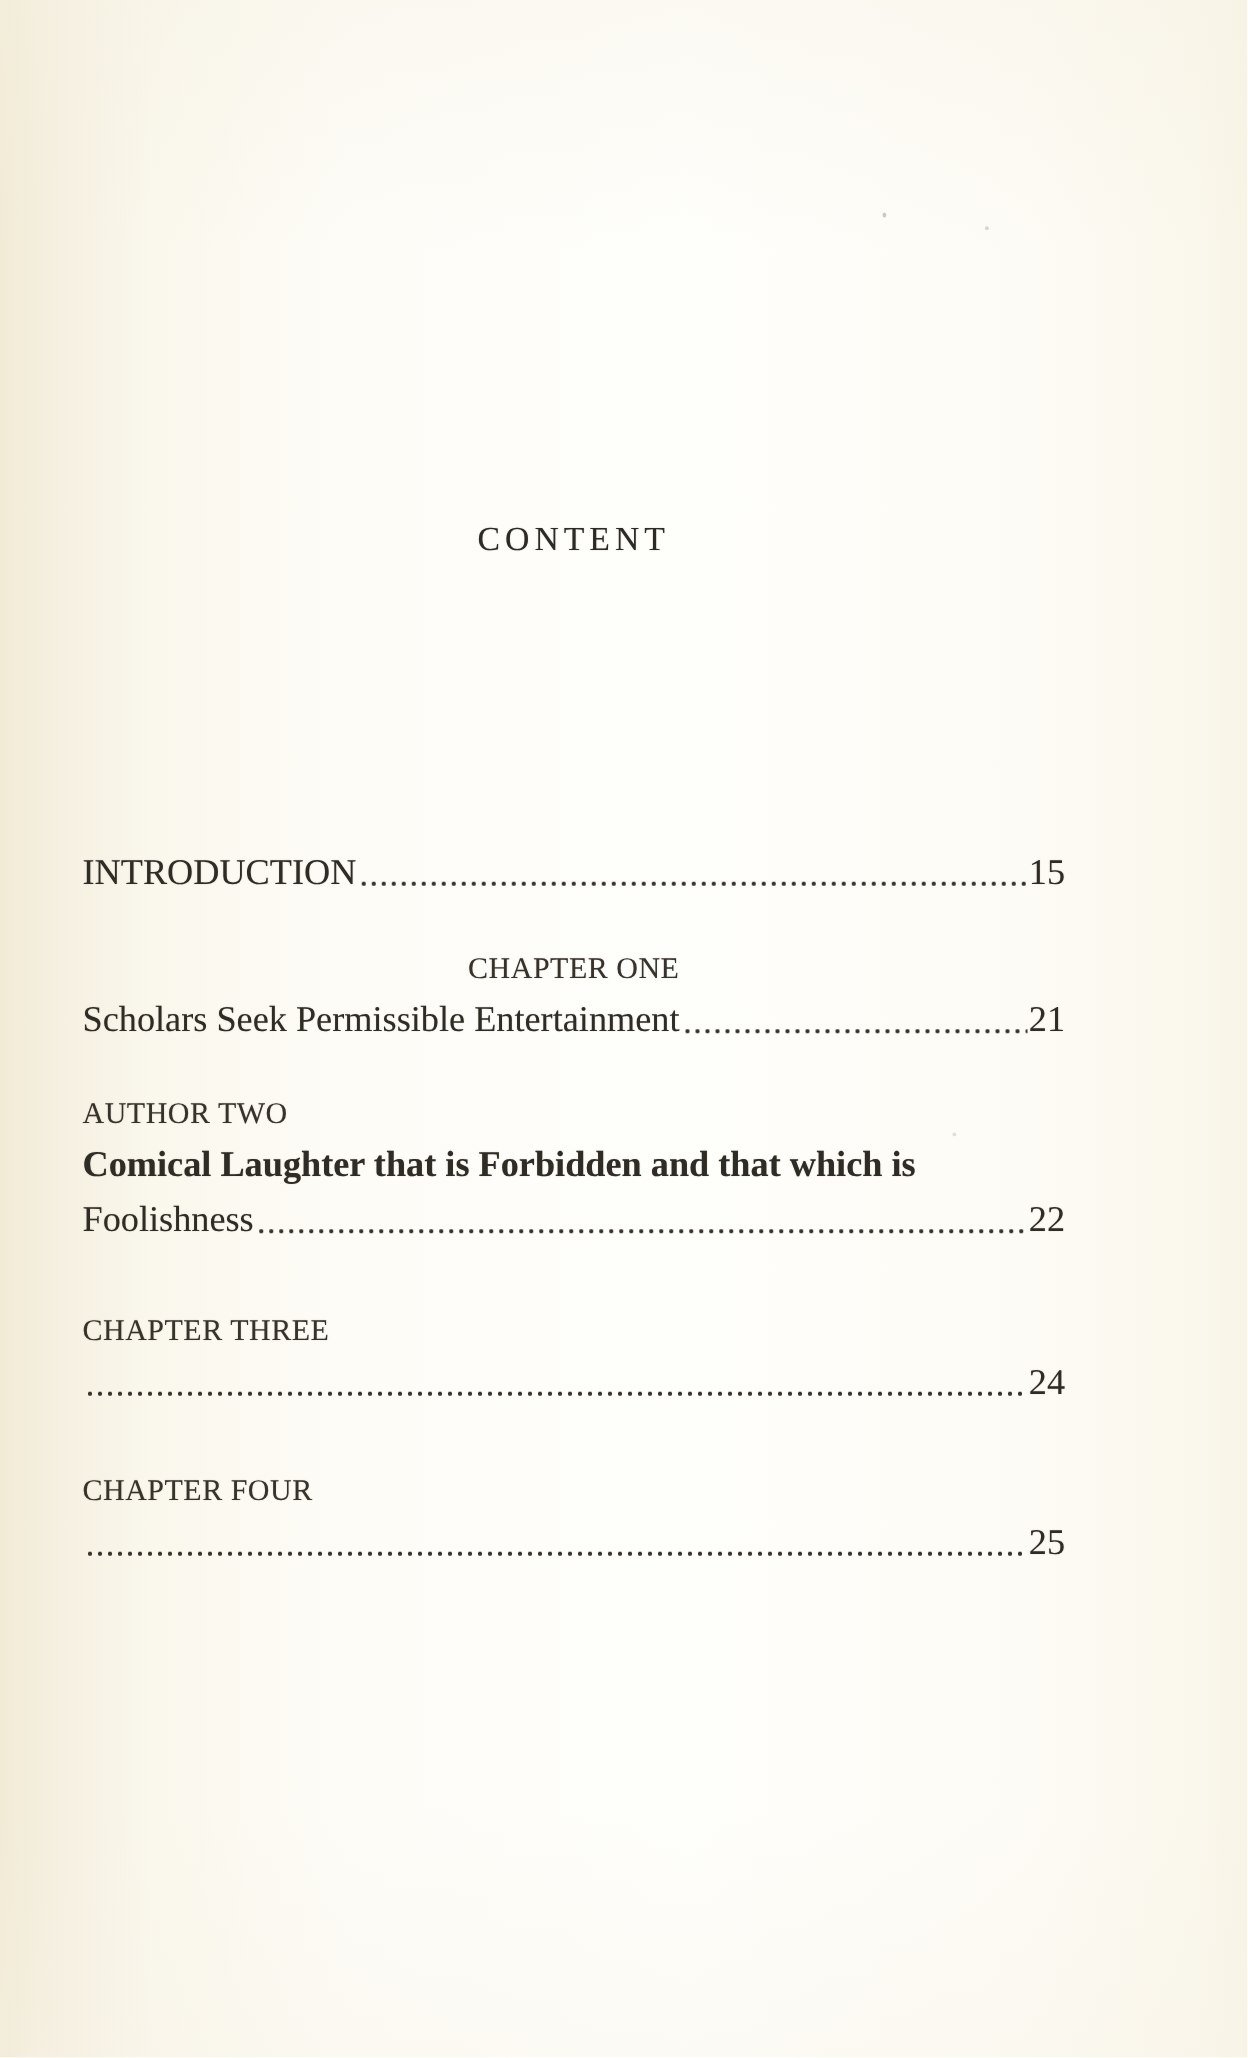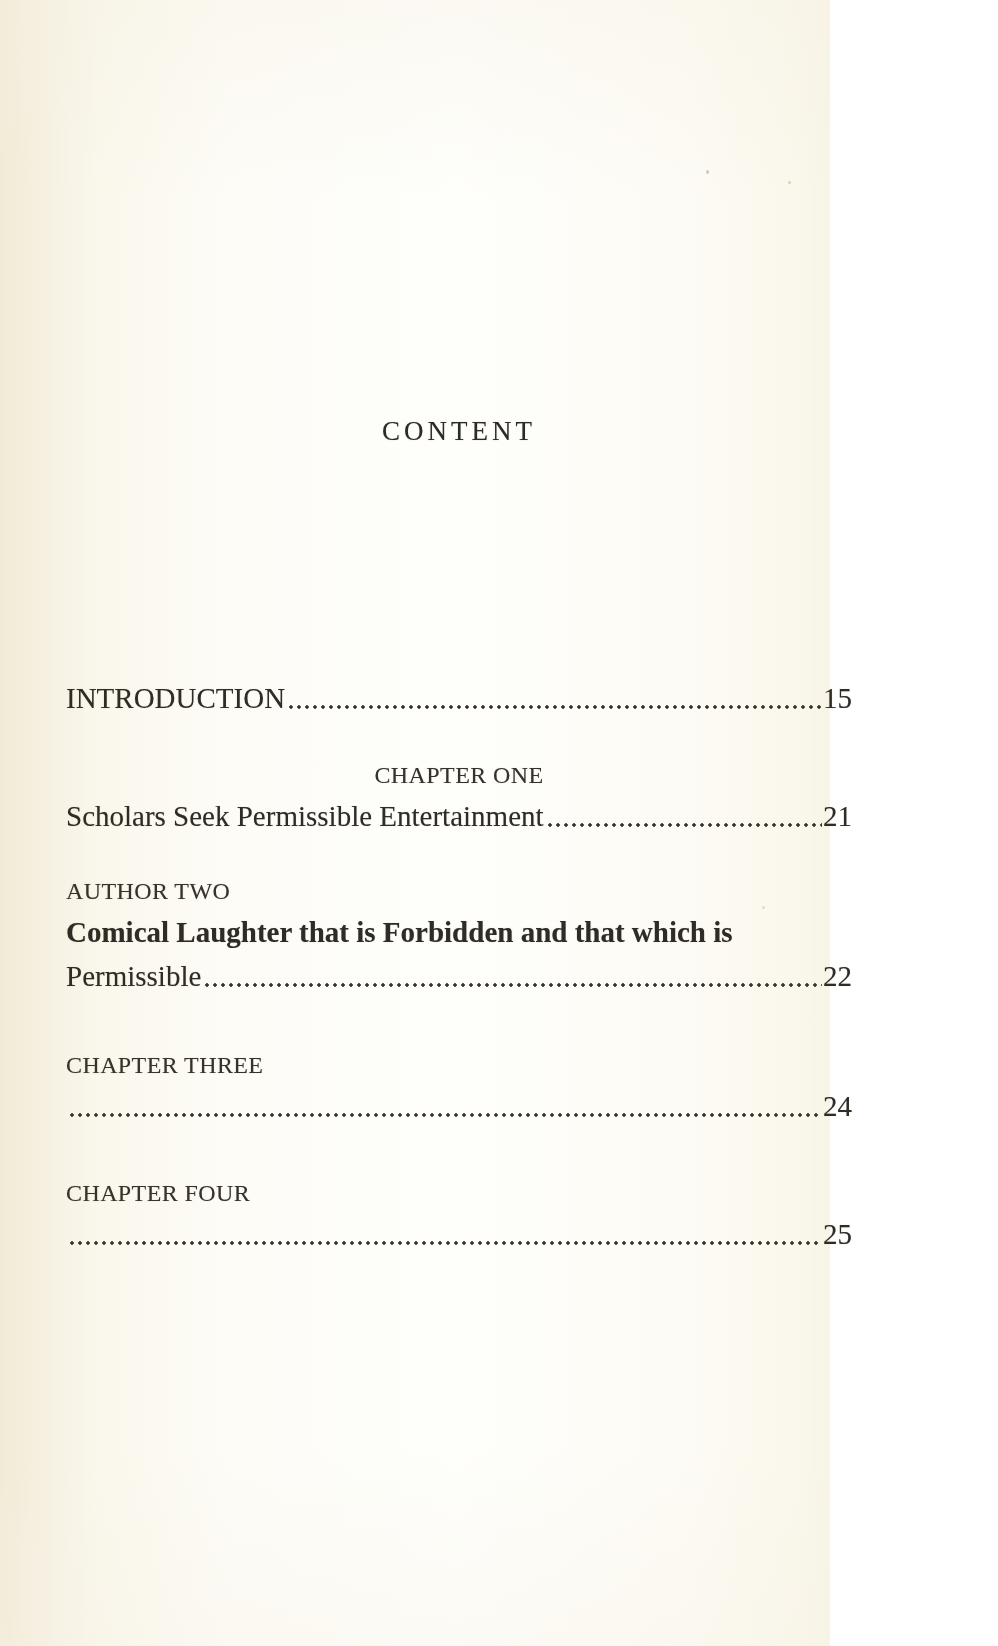--- a/index.html
+++ b/index.html
@@ -7,21 +7,21 @@
     padding: 0;
   }
   body {
     width: 998px;
     height: 1646px;
     font-family: "Liberation Serif", "DejaVu Serif", serif;
     overflow: hidden;
   }
   .page {
     position: relative;
-    width: 830px;
+    width: 998px;
     height: 1646px;
     
     background:
       linear-gradient(180deg, rgba(245,240,225,0.35) 0%, rgba(255,255,255,0) 12%, rgba(255,255,255,0) 88%, rgba(246,241,228,0.3) 100%),
       linear-gradient(90deg, #f1ebd6 0%, #f5f0e1 5%, #faf7ec 12%, #fdfcf7 28%, #fefefb 55%, #fdfbf5 82%, #faf7ec 96%, #f8f4e6 100%);
     color: #2f2b26;
   }
   .page-title {
     position: absolute;
     top: 416px;
@@ -118,21 +118,21 @@
         <span class="t">Scholars Seek Permissible Entertainment</span>
         <span class="leader"></span>
         <span class="pg">21</span>
       </div>
     </section>
 
     <section class="entry">
       <div class="heading">AUTHOR TWO</div>
       <div class="wrap-line">Comical Laughter that is Forbidden and that which is</div>
       <div class="line">
-        <span class="t">Permissible</span>
+        <span class="t">Foolishness</span>
         <span class="leader"></span>
         <span class="pg">22</span>
       </div>
     </section>
 
     <section class="entry">
       <div class="heading">CHAPTER THREE</div>
       <div class="line">
         <span class="leader"></span>
         <span class="pg">24</span>

